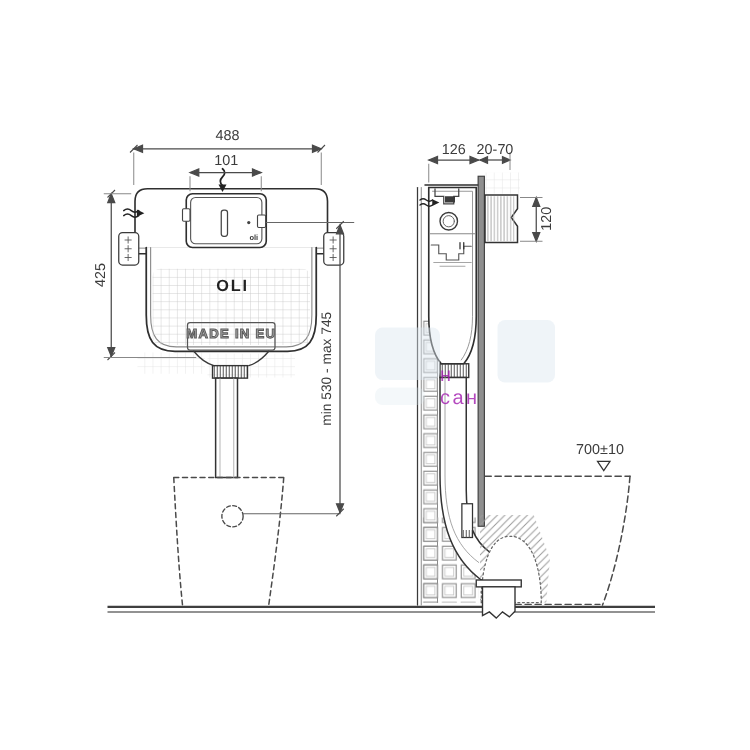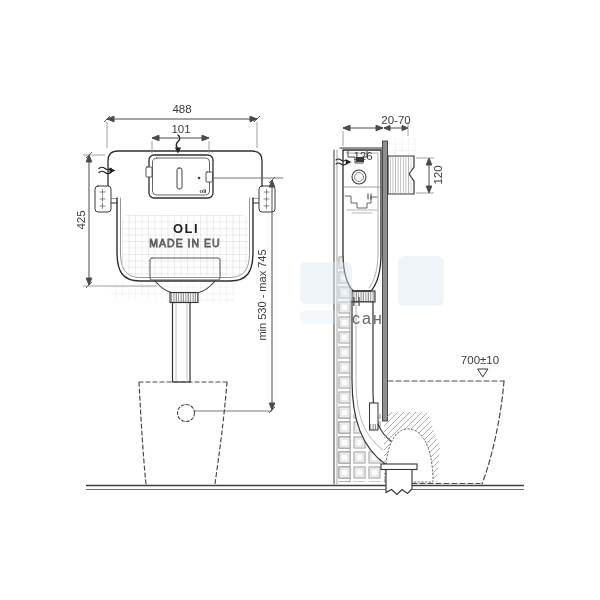--- a/index.html
+++ b/index.html
@@ -2,26 +2,26 @@
 <html><head>
 <meta charset="utf-8">
 <style>
   html,body{margin:0;padding:0;}
   #stage{position:relative;width:524px;height:600px;background:#ffffff;overflow:hidden;
          font-family:"Liberation Sans", sans-serif;}
   #stage svg{position:absolute;left:0;top:0;}
   .lbl{position:absolute;color:#3c3c3c;font-size:11.5px;text-align:center;white-space:nowrap;line-height:14px;}
   .rot{transform:rotate(-90deg);transform-origin:center center;}
   .logo{font-weight:bold;font-size:13px;letter-spacing:1.5px;color:#222;}
-  .made{font-weight:normal;font-size:10.5px;letter-spacing:1px;color:#b0b0b0;
+  .made{font-weight:bold;font-size:10.5px;letter-spacing:1px;color:#b0b0b0;margin-top:24px;
         -webkit-text-stroke:0.8px #5a5a5a;}
   .olitiny{font-weight:bold;font-size:6px;color:#333;letter-spacing:0px;}
   .wm{position:absolute;pointer-events:none;}
   .wm-blk{position:absolute;background:#dbe7f0;border-radius:6px;opacity:.45;}
-  .wm-txt{position:absolute;color:#404040;font-size:16px;letter-spacing:2px;opacity:.8;}
+  .wm-txt{position:absolute;color:#a21caf;font-size:16px;letter-spacing:2px;opacity:.8;}
 </style>
 </head>
 <body>
 
 <div id="stage">
 
 <svg width="600" height="600" viewBox="0 0 600 600">
   <defs>
     <pattern id="mesh" width="6.5" height="6.5" patternUnits="userSpaceOnUse" x="122" y="215">
       <path d="M6.5,0 L0,0 L0,6.5" fill="none" stroke="#c9c9c9" stroke-width="0.7"></path>
@@ -234,21 +234,21 @@
       <line x1="416" y1="158" x2="434" y2="158" stroke="#888" stroke-width="0.8"></line>
       <line x1="416" y1="193" x2="434" y2="193" stroke="#888" stroke-width="0.8"></line>
     </g>
   </g>
 </svg>
 
 <div class="lbl" style="left:157px;top:102px;width:50px;">488</div>
 <div class="lbl" style="left:156px;top:122px;width:50px;">101</div>
 <div class="lbl rot" style="left:61px;top:213px;width:40px;">425</div>
 <div class="lbl rot" style="left:207px;top:288px;width:110px;font-size:11px;">min 530 - max 745</div>
-<div class="lbl" style="left:341px;top:113px;width:44px;margin-top:36px;">126</div>
+<div class="lbl" style="left:341px;top:113px;width:44px;">126</div>
 <div class="lbl" style="left:372px;top:113px;width:48px;">20-70</div>
 <div class="lbl rot" style="left:418px;top:168px;width:40px;">120</div>
 <div class="lbl" style="left:452px;top:353px;width:56px;">700±10</div>
 
 <div class="lbl logo" style="left:156px;top:222px;width:60px;">OLI</div>
 <div class="lbl made" style="left:129px;top:236px;width:112px;">MADE IN EU</div>
 <div class="lbl olitiny" style="left:197px;top:184px;width:12px;">oli</div>
 
 <div class="wm">
   <div class="wm-blk" style="left:300px;top:262px;width:52px;height:42px;"></div>

